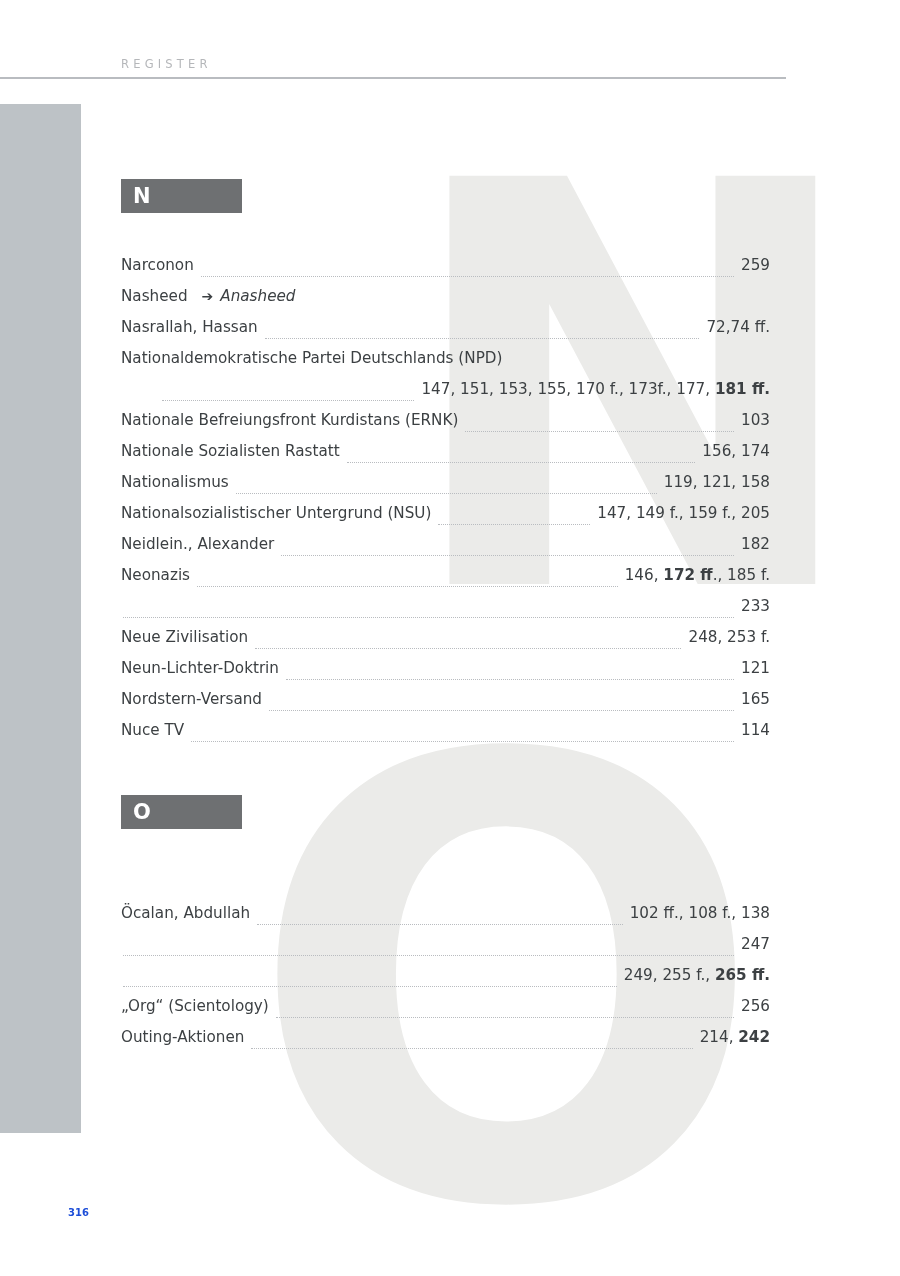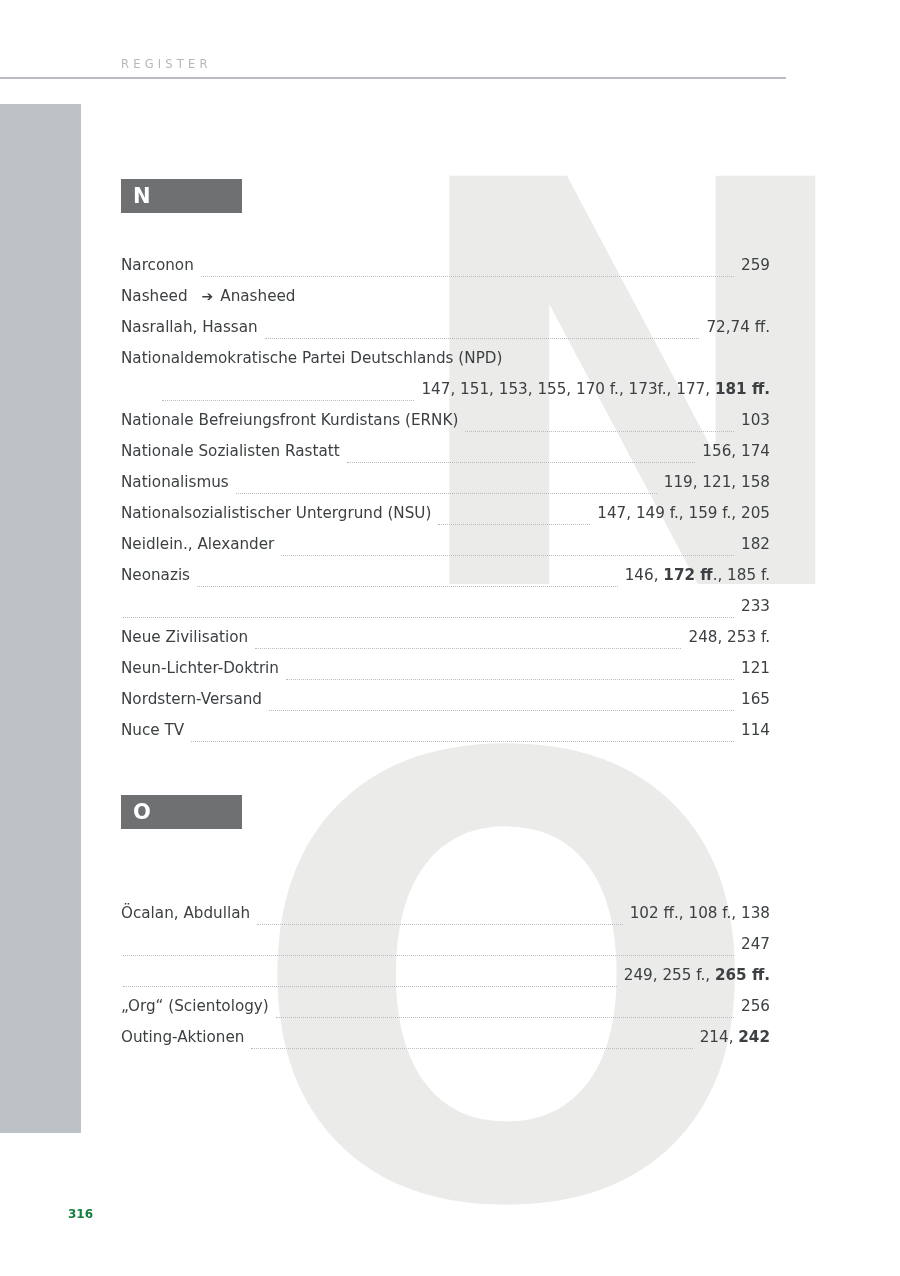--- a/index.html
+++ b/index.html
@@ -118,33 +118,33 @@
     height: 1px;
     margin: 0 2px;
   }
   .entry-pages { flex: 0 0 auto; padding-left: 5px; text-align: right; }
   .entry-pages b, .entry-term b { font-weight: 700; }
   .xref-arrow {
     font-weight: 700;
     padding: 0 7px 0 9px;
     font-size: 14px;
   }
-  .xref-target { }
+  .xref-target { font-style: italic; }
 
   
   .entry-cont { padding-left: 39px; }
 
   
   .folio {
     position: absolute;
     left: 68px;
     top: 1207px;
-    font-size: 12px;
-    font-weight: 700;
-    color: #15803d;
+    font-size: 10px;
+    font-weight: 700;
+    color: #1d4ed8;
   }
 </style>
 </head>
 <body>
 
 <div class="watermark watermark-n">N</div>
 
 <div class="watermark watermark-o">O</div>
 
 <div class="side-bar"></div>

